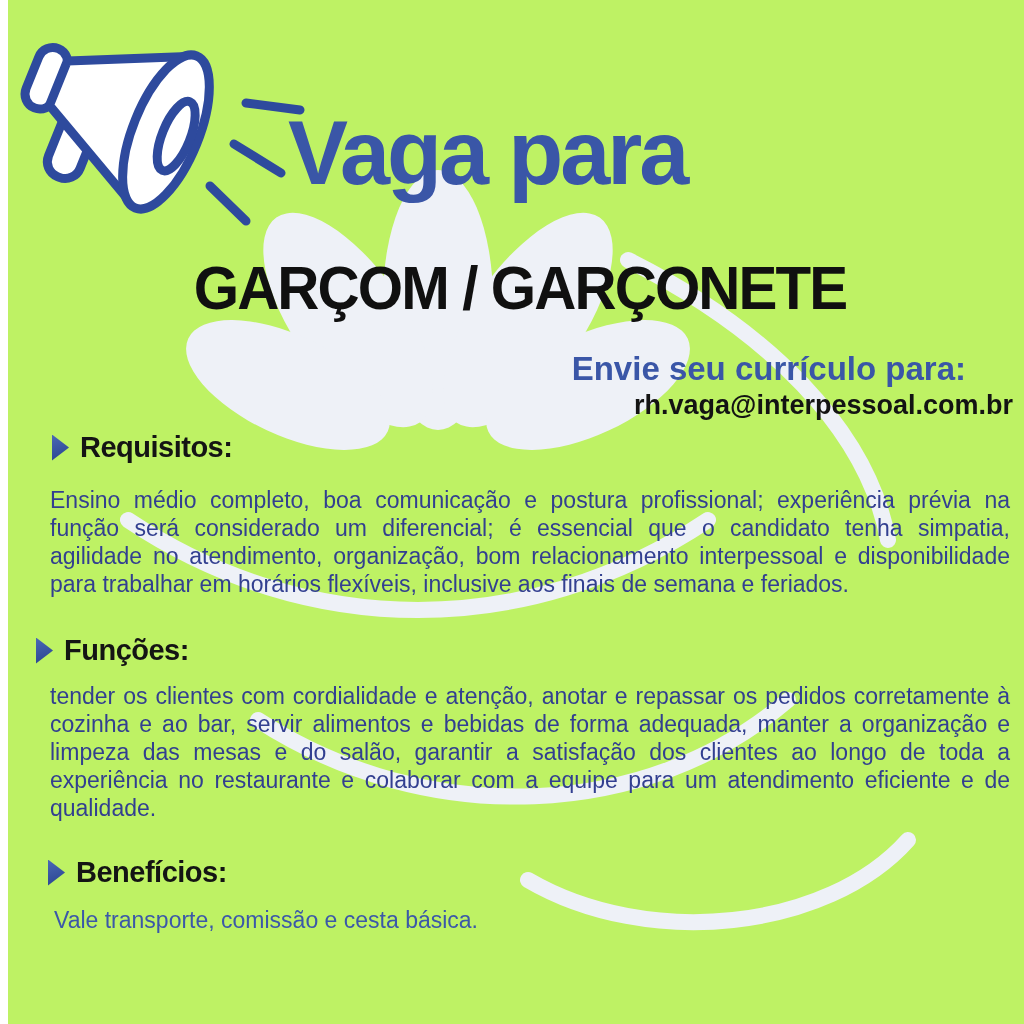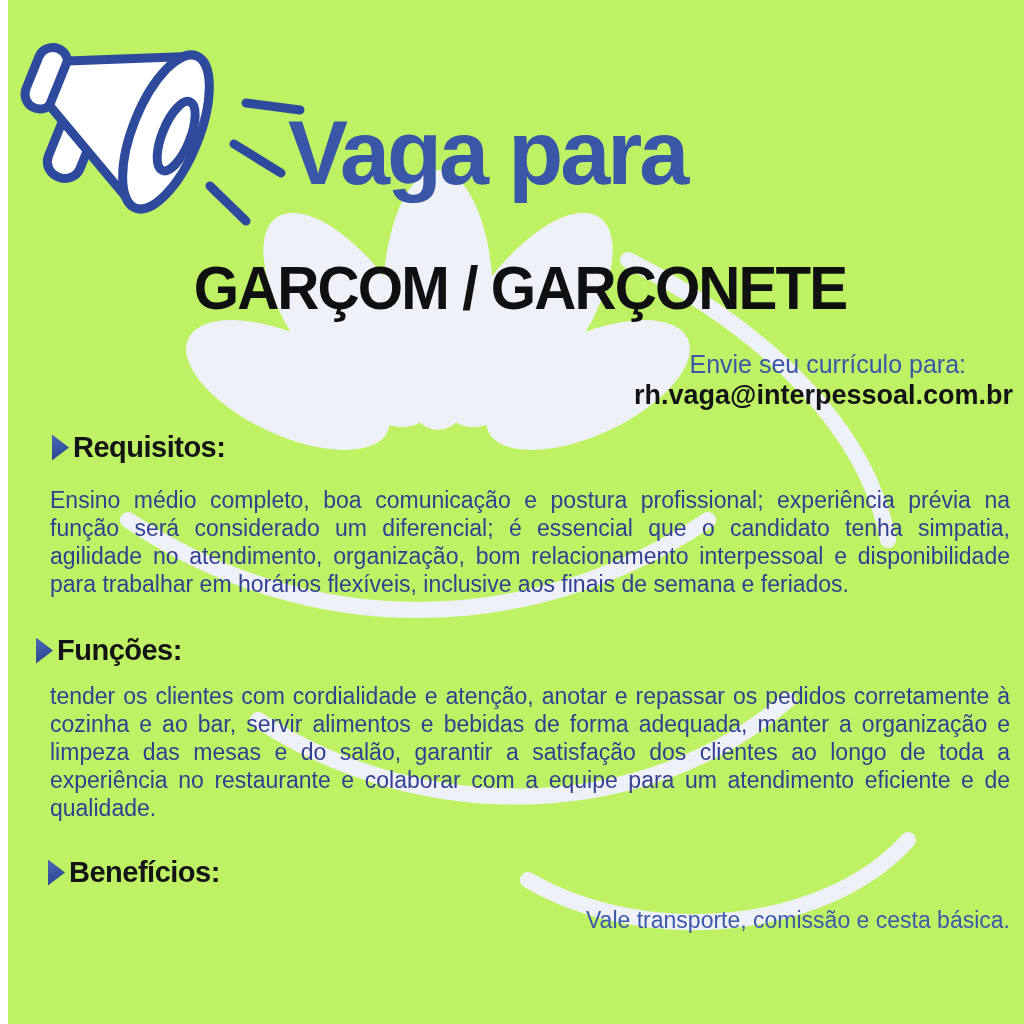--- a/index.html
+++ b/index.html
@@ -32,44 +32,44 @@
 
   
   .job-title {
     position:absolute; left:0; top:252px; width:1024px; margin:0; z-index:2;
     text-align:center; font-size:62px; font-weight:800; letter-spacing:-2px;
     color:#101010; transform:scaleX(0.94);
   }
 
   
   .apply { position:absolute; right:19px; top:349px; z-index:2; text-align:right; line-height:1.2; }
-  .apply-label { font-size:25px; font-weight:normal; color:#3a56a7; padding-right:47px; }
+  .apply-label { font-size:33px; font-weight:bold; color:#3a56a7; padding-right:47px; }
   .apply-email { font-size:27px; font-weight:bold; color:#131313; }
 
   
-  .sec-head { position:absolute; z-index:2; display:flex; align-items:center; gap:4px; }
+  .sec-head { position:absolute; z-index:2; display:flex; align-items:center; gap:11px; }
   .sec-head h2 { margin:0; font-size:29px; font-weight:800; color:#141414; letter-spacing:-0.5px; }
   .chev {
     display:inline-block; width:17px; height:26px;
     background:linear-gradient(160deg,#4a69b5,#27418e);
     clip-path:polygon(0 0, 100% 50%, 0 100%);
   }
   .head-req { left:44px; top:431px; }
   .head-fun { left:28px; top:634px; }
   .head-ben { left:40px; top:856px; }
 
   
   .para {
     position:absolute; left:42px; right:22px; z-index:2; margin:0;
     font-size:23px; font-weight:normal; color:#323f90;
     line-height:28px; text-align:justify;
   }
   .para-req { top:486px; }
   .para-fun { top:682px; }
-  .para-ben { top:906px; left:46px; color:#3b58a9; text-align:right; }
+  .para-ben { top:906px; left:46px; color:#3b58a9; text-align:left; }
 </style>
 </head>
 <body>
 
 <div class="page">
 
   <svg class="watermark" viewBox="0 0 1024 1024" aria-hidden="true">
     <g fill="#eef1f7">
       <ellipse cx="430" cy="300" rx="55" ry="130"></ellipse>
       <ellipse cx="340" cy="320" rx="55" ry="125" transform="rotate(-35 340 320)"></ellipse>

